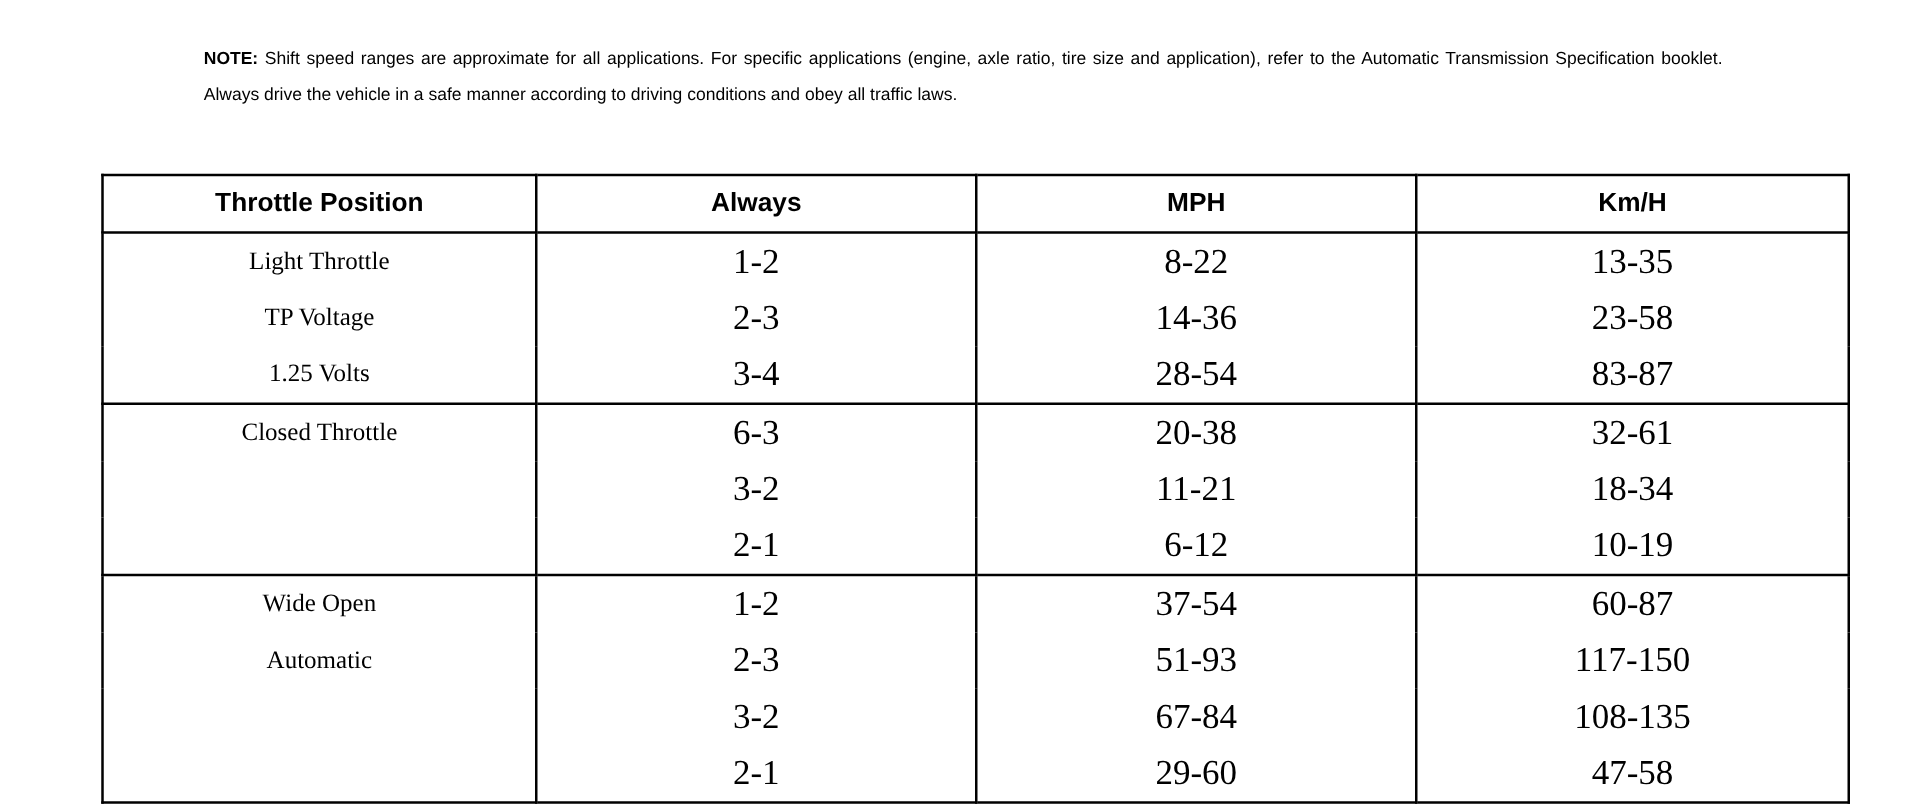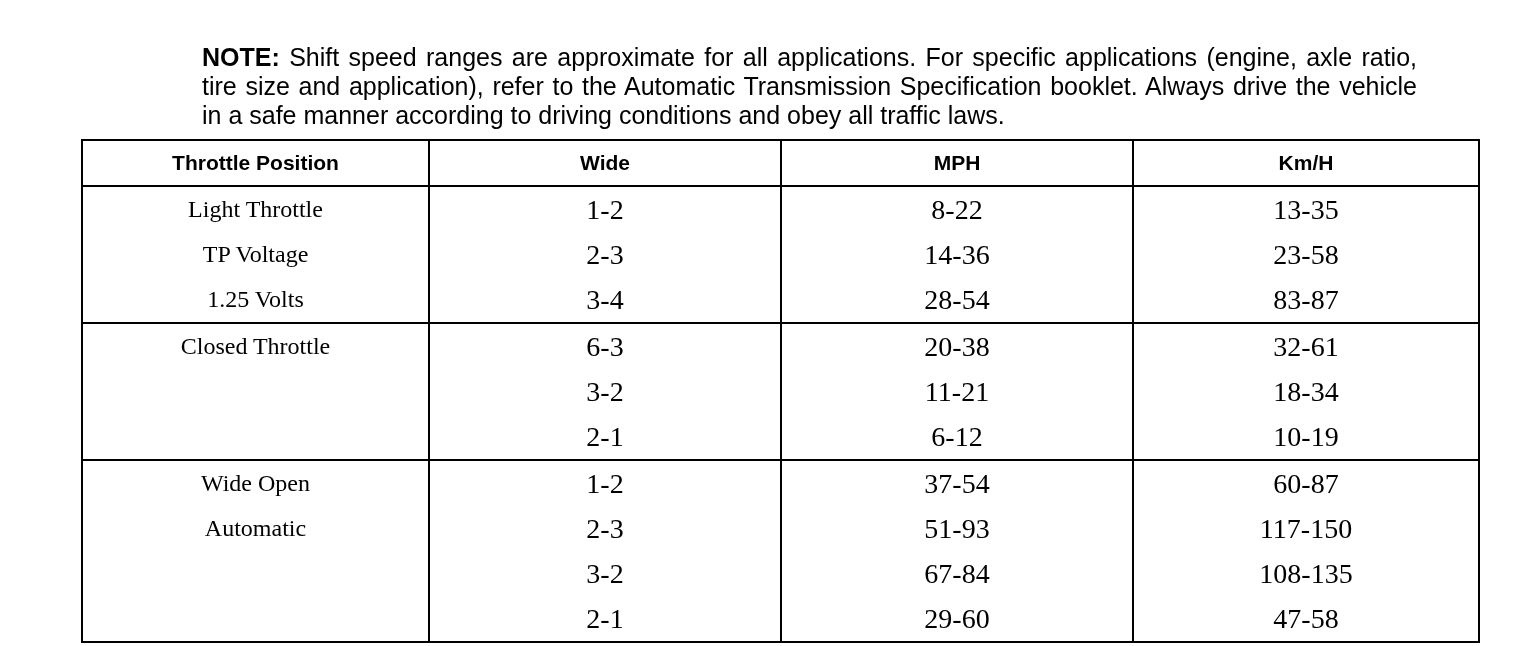--- a/index.html
+++ b/index.html
@@ -23,25 +23,24 @@
     width: 1536px;
     height: 646px;
   }
 
   .note {
     position: absolute;
     left: 163px;
     top: 18px;
     width: 1215px;
     font-family: "Liberation Sans", sans-serif;
-    font-size: 25px;
+    font-size: 14px;
     line-height: 29px;
     text-align: justify;
     text-justify: inter-word;
-    margin-left: 39px;
   }
   .note-lead {
     font-weight: bold;
   }
 
   table.spec {
     position: absolute;
     left: 81px;
     top: 139px;
     width: 1397px;
@@ -68,21 +67,21 @@
   td.cell {
     font-family: "Liberation Serif", serif;
     font-size: 28px;
     text-align: center;
     vertical-align: middle;
     height: 45px;
   }
 
   td.group-label {
     font-family: "Liberation Serif", serif;
-    font-size: 24px;
+    font-size: 20px;
     text-align: center;
     vertical-align: top;
     padding-top: 0;
   }
   td.group-label .gl-line {
     display: block;
     line-height: 45px;
     height: 45px;
   }
 
@@ -106,21 +105,21 @@
   <table class="spec">
     <colgroup>
       <col class="c1">
         <col class="c2">
         <col class="c3">
         <col class="c4">
     </colgroup>
     <thead>
       <tr>
         <th class="hdr">Throttle Position</th>
-        <th class="hdr">Wide</th>
+        <th class="hdr">Always</th>
         <th class="hdr">MPH</th>
         <th class="hdr">Km/H</th>
       </tr>
     </thead>
     <tbody>
 
       <tr>
         <td class="group-label" rowspan="3">
           <span class="gl-line">Light Throttle</span>
           <span class="gl-line">TP Voltage</span>

